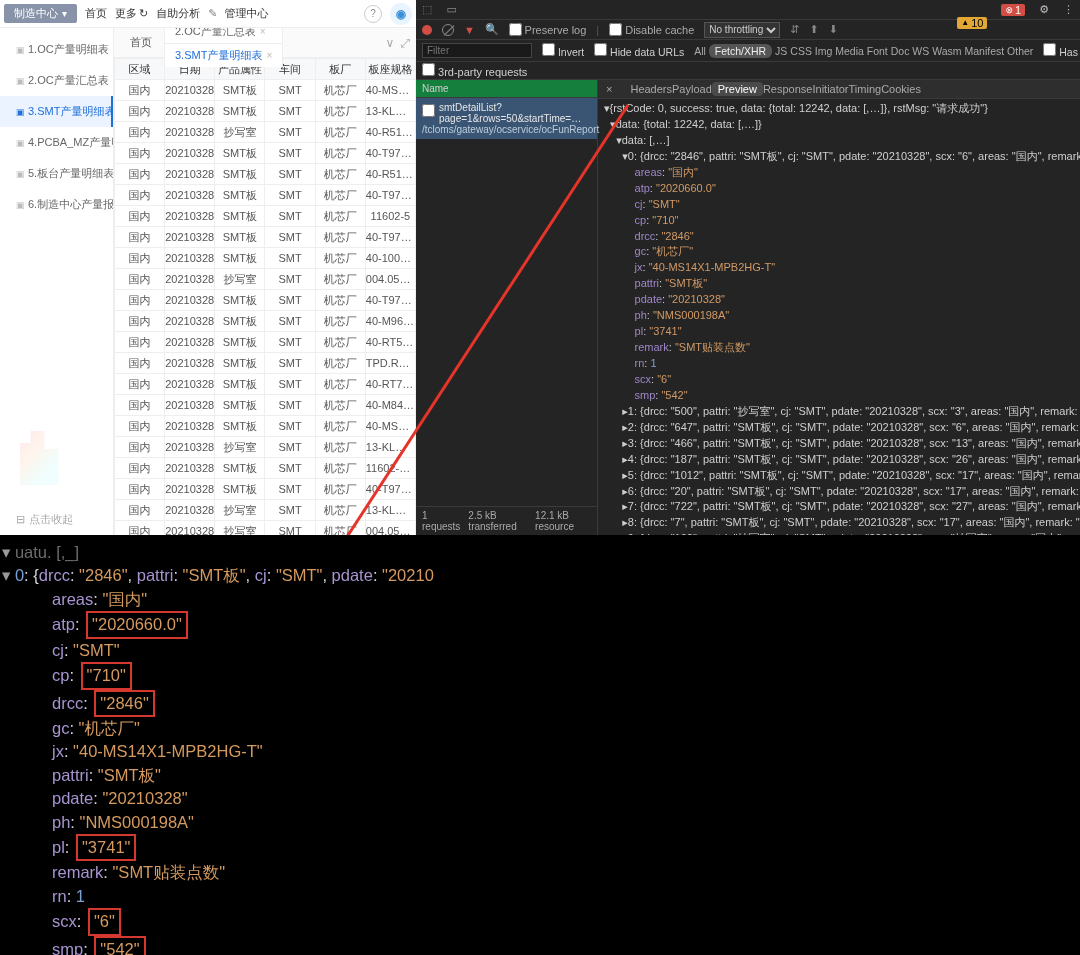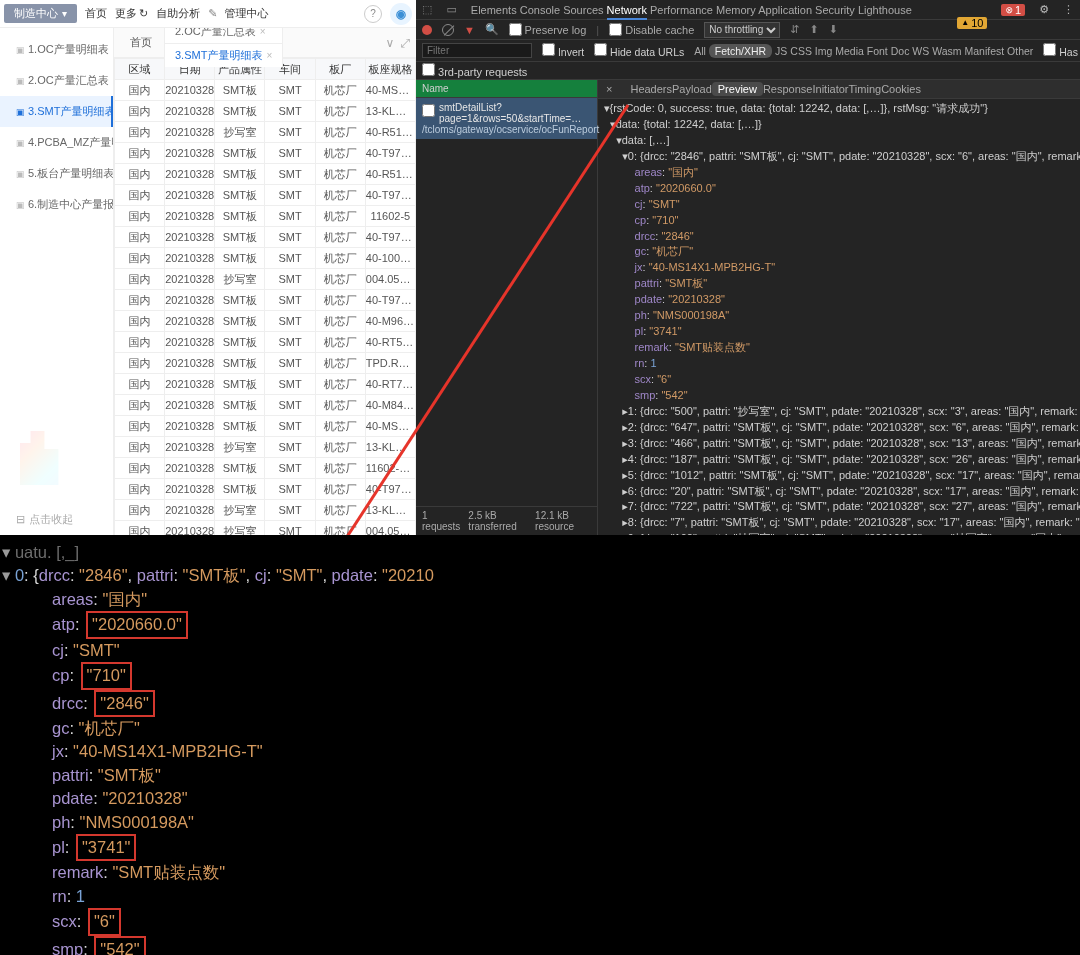--- a/index.html
+++ b/index.html
@@ -362,21 +362,20 @@
             </table>
         </div>
       </div>
     </div>
   </div>
 
   <div class="dt">
     <div class="dt-row dt-tabs">
       <span style="color:#888">⬚</span>
       <span style="color:#888">▭</span>
-      <span id="dttabs"><span class="t">Elements</span> <span class="t">Console</span> <span class="t">Sources</span> <span class="t active">Network</span> <span class="t">Performance</span> <span class="t">Memory</span> <span class="t">Application</span> <span class="t">Security</span> <span class="t">Lighthouse</span> </span>
       <span style="flex:1"></span>
       <span class="warn-badge">10</span>
       <span class="err-badge">1</span>
       <span class="gear">⚙</span>
       <span class="dots">⋮</span>
     </div>
     <div class="dt-row dt-tools">
       <span class="red-dot"></span>
       <span class="noslash"></span>
       <span style="color:#d24e45">▼</span>

